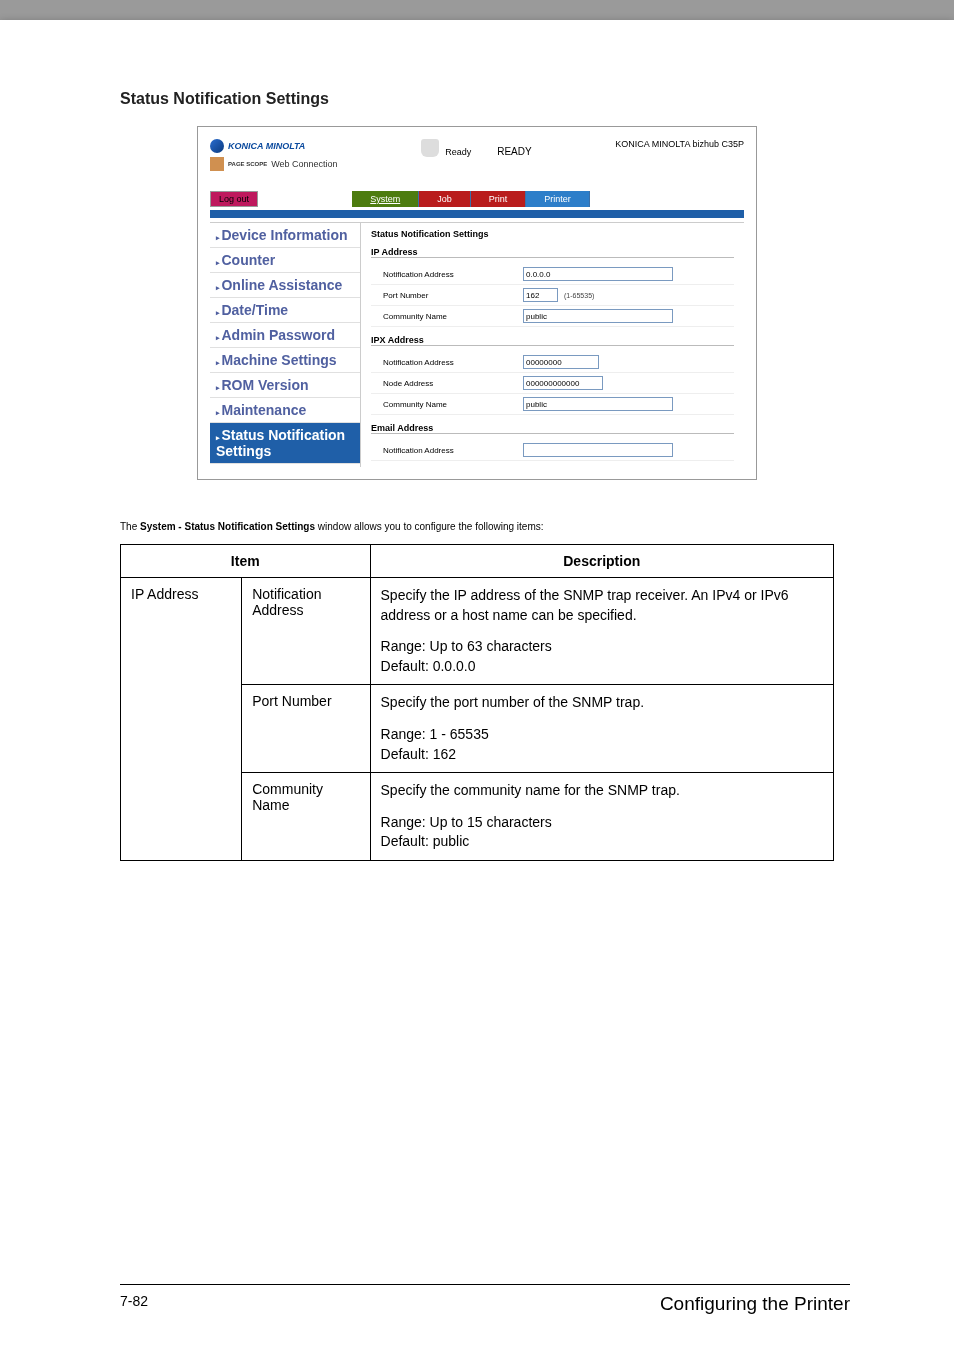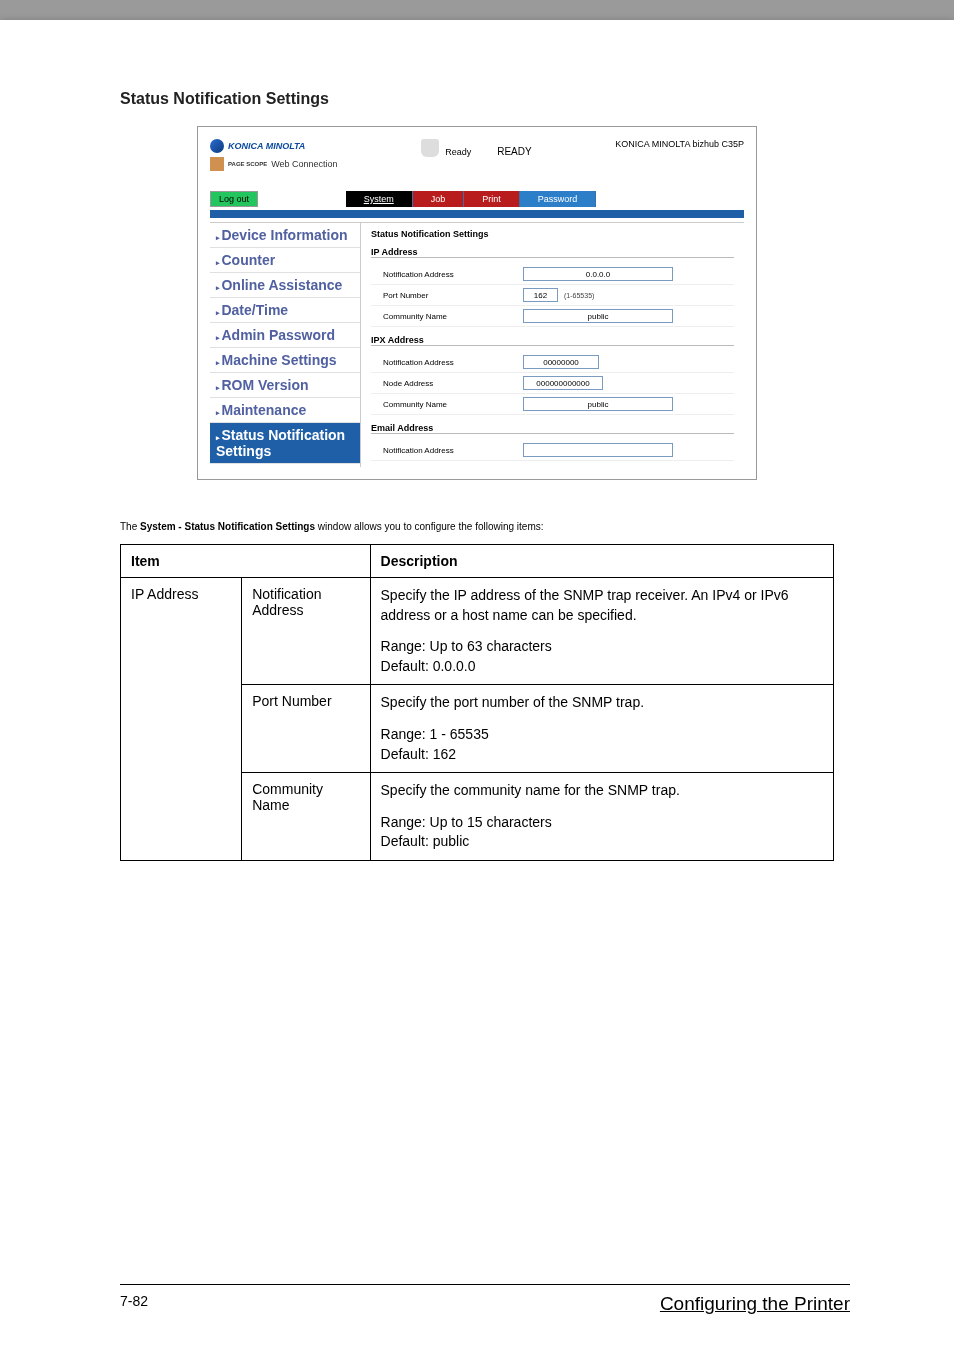--- a/index.html
+++ b/index.html
@@ -41,78 +41,78 @@
     .ss-logo-area { display: flex; flex-direction: column; gap: 4px; }
     .ss-logo-line1 { display: flex; align-items: center; gap: 4px; font-size: 9px; font-weight: bold; color: #0b4a9e; font-style: italic; }
     .ss-logo-icon { width: 14px; height: 14px; border-radius: 50%; background: linear-gradient(135deg, #2a6dd0, #0b3a7e); display: inline-block; }
     .ss-logo-line2 { display: flex; align-items: center; gap: 4px; font-size: 9px; color: #333; }
     .ss-page-icon { width: 14px; height: 14px; background: #d09050; display: inline-block; }
     .ss-ready-area { display: flex; align-items: flex-end; gap: 6px; font-size: 9px; }
     .ss-ready-icon { width: 18px; height: 18px; background: #ddd; border-radius: 3px 3px 6px 6px; display: inline-block; }
     .ss-ready-big { font-size: 10px; margin-left: 20px; }
     .ss-model { font-size: 9px; }
     .ss-tabs-row { display: flex; align-items: center; justify-content: space-between; margin-bottom: 3px; }
-    .ss-logout { font-size: 9px; border: 1px solid #999; background: #22c55e; padding: 2px 8px; }
+    .ss-logout { font-size: 9px; border: 1px solid #999; background: #be185d; padding: 2px 8px; }
     .ss-tabs { display: flex; }
     .ss-tab { padding: 3px 18px; font-size: 9px; color: white; background: #b91c1c; border-right: 1px solid #3a6fa8; }
-    .ss-tab.active { background: #000000; text-decoration: underline; }
+    .ss-tab.active { background: #4d7c0f; text-decoration: underline; }
     .ss-tab:last-child { background: #2d7ec9; }
     .ss-bluebar { height: 8px; background: #1f5fa8; margin-bottom: 4px; }
     .ss-content { display: flex; border-top: 1px solid #ccc; }
     .ss-sidebar { width: 150px; font-size: 9px; }
     .ss-sidebar-item {
       padding: 4px 6px;
       border-bottom: 1px solid #e0e0e0;
       color: #5060a0;
       font-weight: bold;
       font-size: 14px;
     }
     .ss-sidebar-item.active { background: #1f5fa8; color: white; }
     .ss-sidebar-item::before { content: "▸ "; font-size: 7px; }
     .ss-main { flex: 1; padding: 6px 10px; border-left: 1px solid #ccc; font-size: 9px; }
     .ss-main-title { font-weight: bold; font-size: 9px; margin-bottom: 6px; }
     .ss-section-title { font-weight: bold; font-size: 9px; border-bottom: 1px solid #bbb; margin: 8px 0 6px 0; }
     .ss-row { display: flex; align-items: center; padding: 3px 0 3px 12px; border-bottom: 1px solid #eee; }
     .ss-row-label { width: 140px; font-size: 8px; }
-    .ss-row-input { border: 1px solid #7a9ac0; font-size: 8px; padding: 1px 2px; height: 14px; text-align: center; }
+    .ss-row-input { border: 1px solid #7a9ac0; font-size: 8px; padding: 1px 2px; height: 14px; }
     .ss-port-hint { font-size: 7px; margin-left: 6px; color: #444; }
     .ss-select { border: 1px solid #7a9ac0; font-size: 8px; padding: 0 2px; height: 16px; background: #eef; }
     .description-text {
       font-size: 10px;
       margin: 9px 0 10px 0;
       line-height: 1.4;
     }
     .data-table {
       width: 100%;
       border-collapse: collapse;
       font-size: 14px;
     }
     .data-table th, .data-table td {
       border: 1px solid #000;
       padding: 8px 10px;
       text-align: left;
       vertical-align: top;
     }
-    .data-table th { font-weight: bold; }
+    .data-table th { font-weight: bold; text-align: center; }
     .data-table .col-item { width: 17%; }
     .data-table .col-sub { width: 18%; }
     .cell-block { margin-bottom: 12px; line-height: 1.4; }
     .cell-block:last-child { margin-bottom: 0; }
     .footer {
       position: absolute;
       bottom: 45px;
       left: 120px;
       right: 104px;
       border-top: 1px solid #000;
       padding-top: 8px;
       display: flex;
       justify-content: space-between;
       font-size: 14px;
     }
-    .footer-right { font-size: 19px; text-decoration: underline; }
+    .footer-right { font-size: 19px; }
   </style>
 </head>
 <body>
 
 <div class="page">
   <h2 class="page-title">Status Notification Settings</h2>
 
   <div class="screenshot">
     <div class="ss-header">
       <div class="ss-logo-area">
@@ -133,21 +133,21 @@
       </div>
       <div class="ss-model">KONICA MINOLTA bizhub C35P</div>
     </div>
 
     <div class="ss-tabs-row">
       <button class="ss-logout">Log out</button>
       <div class="ss-tabs">
         <div class="ss-tab active">System</div>
         <div class="ss-tab">Job</div>
         <div class="ss-tab">Print</div>
-        <div class="ss-tab">Password</div>
+        <div class="ss-tab">Printer</div>
       </div>
       <div style="width:60px"></div>
     </div>
     <div class="ss-bluebar"></div>
 
     <div class="ss-content">
       <div class="ss-sidebar">
         <div class="ss-sidebar-item">Device Information</div>
         <div class="ss-sidebar-item">Counter</div>
         <div class="ss-sidebar-item">Online Assistance</div>

